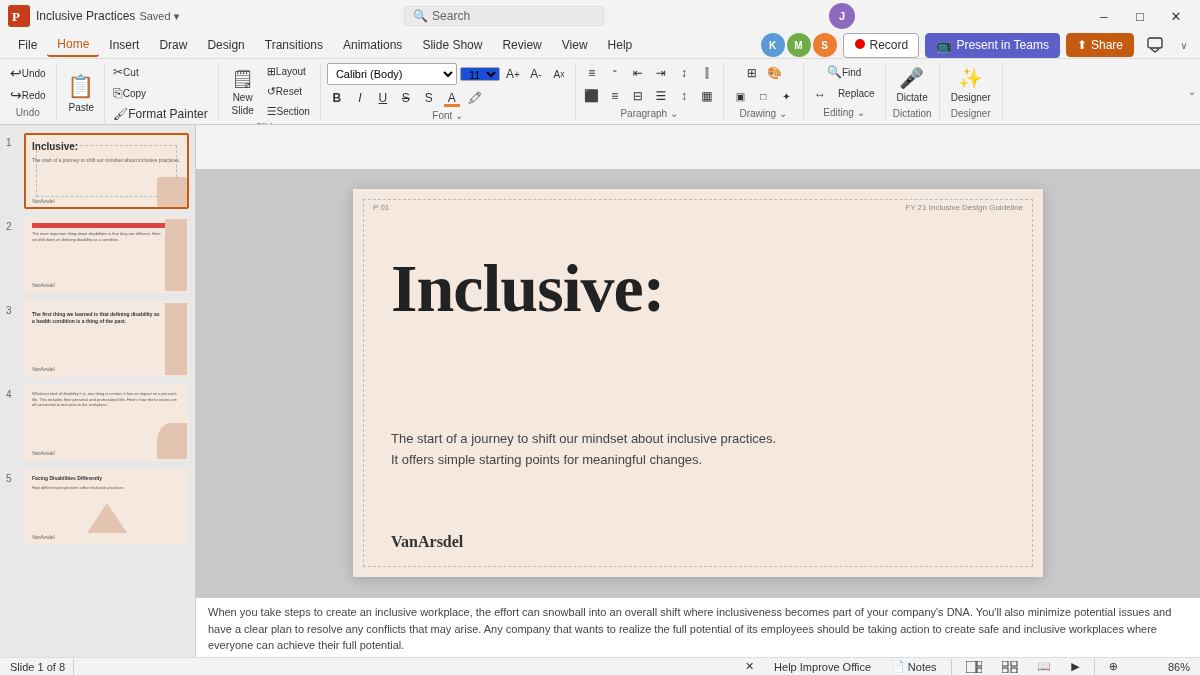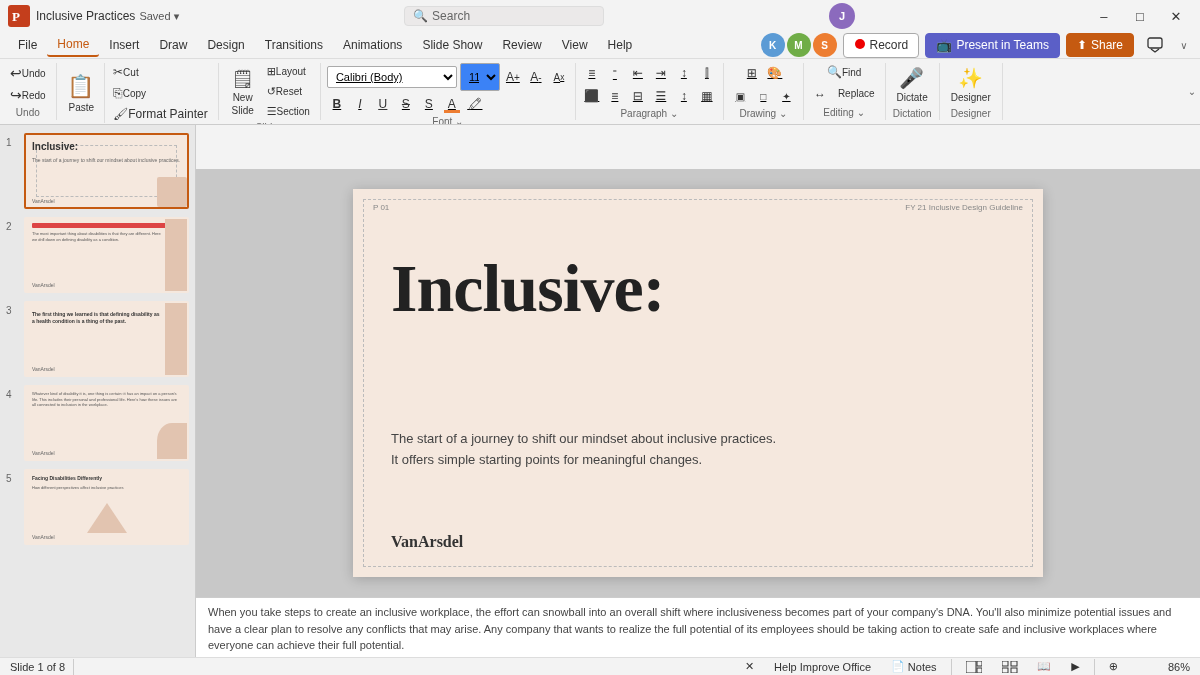--- a/index.html
+++ b/index.html
@@ -113,25 +113,25 @@
       cursor: pointer; font-size: 11px; color: #333;
     }
 
     
     .font-select {
       height: 22px; font-size: 11px; border: 1px solid #aaa;
       border-radius: 2px; padding: 0 4px; width: 130px;
       background: white;
     }
     .font-size-select {
-      height: 28px; font-size: 11px; border: 1px solid #aaa;
+      height: 14px; font-size: 11px; border: 1px solid #aaa;
       border-radius: 2px; padding: 0 4px; width: 40px;
-      background: #3b82f6;
-    }
-    .ribbon-row { display: flex; align-items: center; gap: 3px; text-decoration: underline; }
+      background: #1d4ed8;
+    }
+    .ribbon-row { display: flex; align-items: center; gap: 3px; }
     .format-btn {
       width: 20px; height: 20px; display: flex; align-items: center; justify-content: center;
       cursor: pointer; border-radius: 2px; font-size: 12px; color: #333;
     }
 
     
     .slide-panel {
       width: 196px;
       background: #e8e8e8;
       overflow-y: auto;

